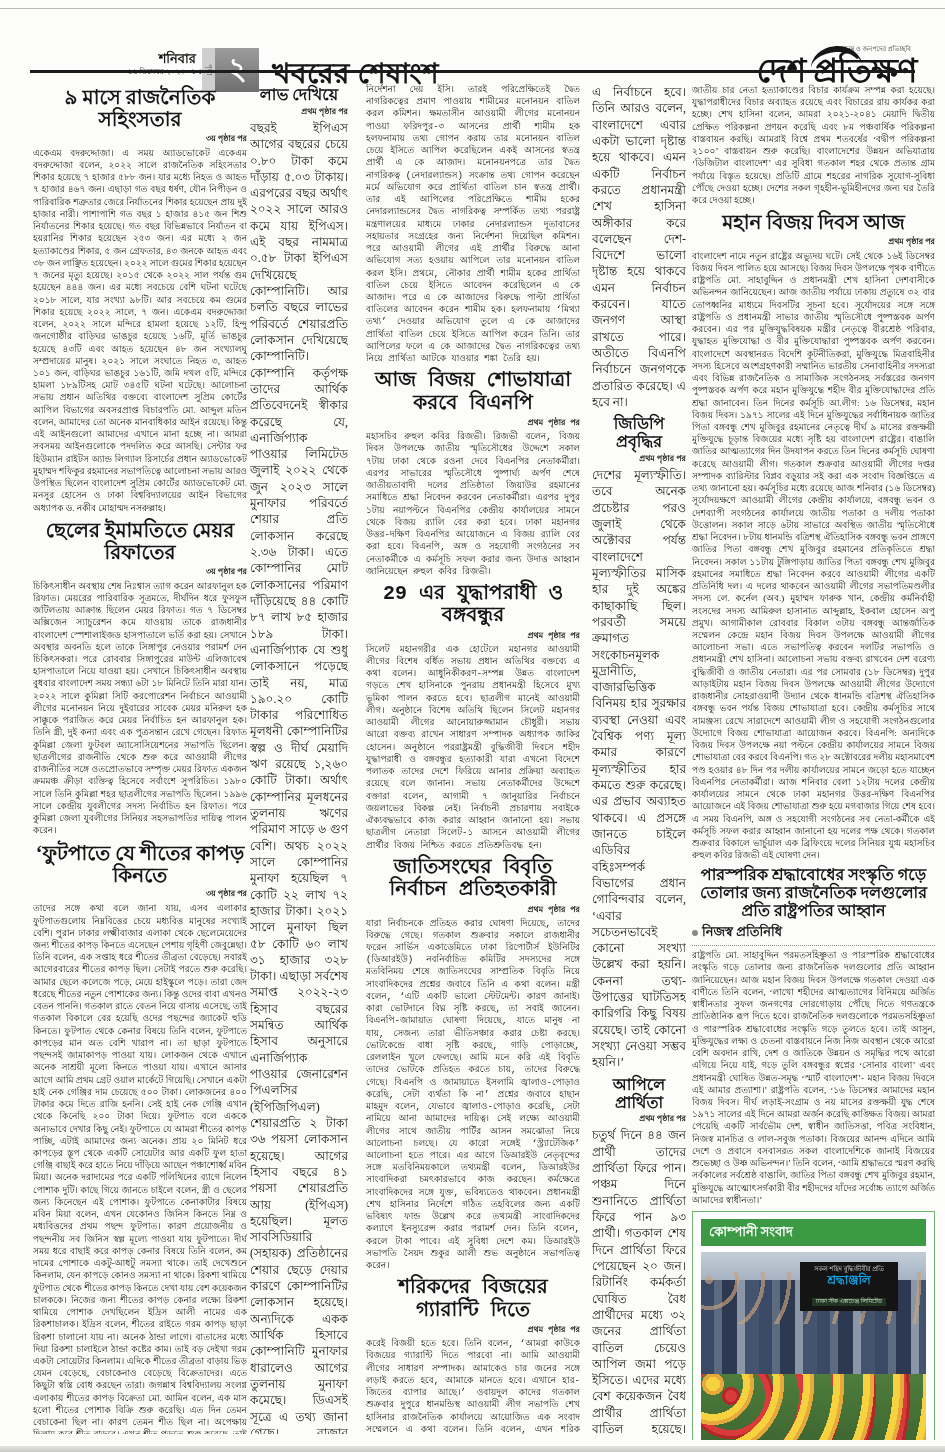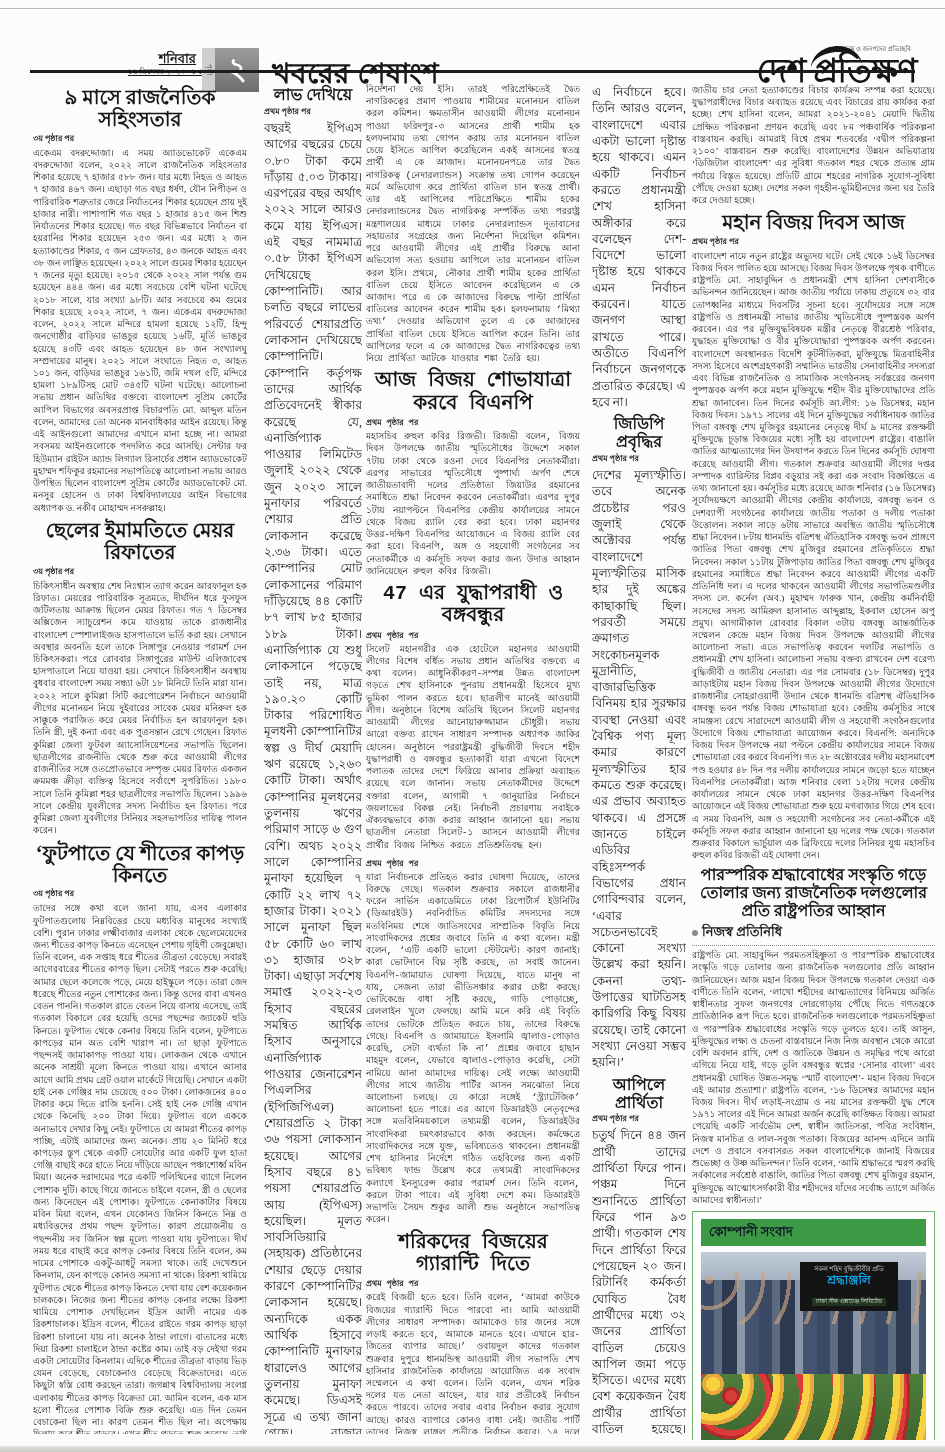--- a/index.html
+++ b/index.html
@@ -12,21 +12,21 @@
   .page{
     position:relative;width:945px;height:1452px;overflow:hidden;
     background:#fcfcfa;
   }
   .top-hairline{position:absolute;left:0;top:8px;width:945px;height:1px;background:#b9b9b6;}
   .bottom-strip{position:absolute;left:0;bottom:0;width:945px;height:6px;background:linear-gradient(180deg,#e3e3e0,#c9c9c6);}
 
   
   .hdr{position:absolute;left:0;top:22px;width:945px;height:52px;}
   .hdr-rule{position:absolute;left:30px;top:70px;width:885px;height:3px;background:#1b1b1b;}
-  .datebox{position:absolute;left:128px;top:30px;width:68px;text-align:right;text-decoration:underline;}
+  .datebox{position:absolute;left:128px;top:30px;width:68px;text-align:right;}
   .weekday{font-size:13px;font-weight:bold;line-height:1.1;}
   .dateline{font-size:7.5px;white-space:nowrap;}
   .pagebadge{position:absolute;left:202px;top:26px;height:44px;display:flex;}
   .pagebadge .strip{
     width:13px;background:#cecece;color:#555;font-size:7px;
     writing-mode:vertical-rl;text-align:center;line-height:13px;
   }
   .pagebadge .num{
     width:44px;background:linear-gradient(180deg,#9d9d9d,#6e6e6e);
     color:#fff;font-size:30px;font-weight:bold;display:flex;align-items:center;justify-content:center;
@@ -37,43 +37,43 @@
   .masthead .title{position:relative;font-size:33px;font-weight:bold;line-height:1.02;color:#141414;letter-spacing:-.5px;}
   .masthead .swoosh{
     position:absolute;left:54px;top:-9px;width:52px;height:16px;
     border-top:6px solid #161616;border-radius:50% 50% 0 0/100% 100% 0 0;
     transform:rotate(-4deg);
   }
 
   
   .col{position:absolute;top:84px;overflow:hidden;}
   #col-a{left:33px;width:214px;height:1350px;}
-  #col-b{left:264px;width:98px;height:1350px;font-family:Liberation Serif, serif;}
+  #col-b{left:250px;width:98px;height:1350px;font-family:Liberation Serif, serif;}
   #col-c{left:366px;width:214px;height:1350px;font-family:Liberation Mono, monospace;}
   #col-d{left:592px;width:94px;height:1350px;}
   #col-e{left:692px;width:243px;height:1356px;}
 
   .art{margin-bottom:5px;}
   .hl{font-weight:bold;text-align:center;line-height:1.12;margin:2px 0 1px;}
   .hl.lg{font-size:20px;}
   .hl.md{font-size:16px;}
-  .cont{font-size:8px;font-weight:bold;text-align:left;margin:0 0 2px;}
+  .cont{font-size:8px;font-weight:bold;text-align:right;margin:0 0 2px;}
   .body{font-size:9px;line-height:1.36;text-align:justify;text-justify:inter-character;}
   .narrow .body{font-size:12px;}
   .byline{font-size:13px;font-weight:bold;margin:2px 0 1px;display:flex;align-items:center;gap:4px;}
   .byline .bullet{width:6px;height:6px;border-radius:50%;background:#8a8a8a;display:inline-block;}
   .dotrule{border-top:1px dotted #8a8a8a;margin:2px 0 3px;}
 
   
   .cobox{
     border:1.5px solid #6fb56f;background:#fff;
     padding:7px 8px 8px;margin-top:4px;
   }
   .cobox-bar{
-    background:#3c9a44;color:#0f172a;font-size:13px;font-weight:bold;
+    background:#3c9a44;color:#ffffff;font-size:13px;font-weight:bold;
     padding:3px 8px;margin-bottom:6px;
   }
   .photo{
     position:relative;width:100%;height:200px;overflow:hidden;
     background:
       linear-gradient(180deg,#c3cdd9 0%,#a6b2c2 14%,rgba(0,0,0,0) 14%),
       repeating-linear-gradient(90deg,#3a4a66 0 13px,#5d6b80 13px 21px,#2c3950 21px 36px,#8b96a6 36px 44px,#44536e 44px 58px),
       linear-gradient(180deg,#8795a8,#6b7a90);
   }
   .photo .heads{
@@ -151,25 +151,26 @@
       <div class="articles">
         <div class="art">
           <div class="body">নির্দেশনা দেয় ইসি। তারই পরিপ্রেক্ষিতেই দ্বৈত নাগরিকত্বের প্রমাণ পাওয়ায় শামীমের মনোনয়ন বাতিল করল কমিশন। ক্ষমতাসীন আওয়ামী লীগের মনোনয়ন পাওয়া ফরিদপুর-৩ আসনের প্রার্থী শামীম হক হলফনামায় তথ্য গোপন করায় তার মনোনয়ন বাতিল চেয়ে ইসিতে আপিল করেছিলেন একই আসনের স্বতন্ত্র প্রার্থী এ কে আজাদ। মনোনয়নপত্রে তার দ্বৈত নাগরিকত্ব (নেদারল্যান্ডস) সংক্রান্ত তথ্য গোপন করেছেন মর্মে অভিযোগ করে প্রার্থিতা বাতিল চান স্বতন্ত্র প্রার্থী। তার এই আপিলের পরিপ্রেক্ষিতে শামীম হকের নেদারল্যান্ডসের দ্বৈত নাগরিকত্ব সম্পর্কিত তথ্য পররাষ্ট্র মন্ত্রণালয়ের মাধ্যমে ঢাকার নেদারল্যান্ডস দূতাবাসের সহায়তার সংগ্রহের জন্য নির্দেশনা দিয়েছিল কমিশন। পরে আওয়ামী লীগের এই প্রার্থীর বিরুদ্ধে আনা অভিযোগ সত্য হওয়ায় আপিলে তার মনোনয়ন বাতিল করল ইসি। প্রথমে, নৌকার প্রার্থী শামীম হকের প্রার্থিতা বাতিল চেয়ে ইসিতে আবেদন করেছিলেন এ কে আজাদ। পরে এ কে আজাদের বিরুদ্ধে পাল্টা প্রার্থিতা বাতিলের আবেদন করেন শামীম হক। হলফনামায় ‘মিথ্যা তথ্য’ দেওয়ার অভিযোগ তুলে এ কে আজাদের প্রার্থিতা বাতিল চেয়ে ইসিতে আপিল করেন তিনি। তার আপিলের ফলে এ কে আজাদের দ্বৈত নাগরিকত্বের তথ্য নিয়ে প্রার্থিতা আটকে যাওয়ার শঙ্কা তৈরি হয়।</div>
         </div>
         <div class="art">
           <div class="hl lg">আজ বিজয় শোভাযাত্রা করবে বিএনপি</div>
           <div class="cont">প্রথম পৃষ্ঠার পর</div>
           <div class="body">মহাসচিব রুহুল কবির রিজভী। রিজভী বলেন, বিজয় দিবস উপলক্ষে জাতীয় স্মৃতিসৌধের উদ্দেশে সকাল ৭টায় ঢাকা থেকে রওনা দেবে বিএনপির নেতাকর্মীরা। এরপর সাভারের স্মৃতিসৌধে পুষ্পার্ঘ্য অর্পণ শেষে জাতীয়তাবাদী দলের প্রতিষ্ঠাতা জিয়াউর রহমানের সমাধিতে শ্রদ্ধা নিবেদন করবেন নেতাকর্মীরা। এরপর দুপুর ১টায় নয়াপল্টনে বিএনপির কেন্দ্রীয় কার্যালয়ের সামনে থেকে বিজয় র‍্যালি বের করা হবে। ঢাকা মহানগর উত্তর-দক্ষিণ বিএনপির আয়োজনে এ বিজয় র‍্যালি বের করা হবে। বিএনপি, অঙ্গ ও সহযোগী সংগঠনের সব নেতাকর্মীকে এ কর্মসূচি সফল করার জন্য উদাত্ত আহ্বান জানিয়েছেন রুহুল কবির রিজভী।</div>
         </div>
         <div class="art">
-          <div class="hl lg">47 এর যুদ্ধাপরাধী ও বঙ্গবন্ধুর</div>
+          <div class="hl lg">29 এর যুদ্ধাপরাধী ও বঙ্গবন্ধুর</div>
           <div class="cont">প্রথম পৃষ্ঠার পর</div>
           <div class="body">সিলেট মহানগরীর এক হোটেলে মহানগর আওয়ামী লীগের বিশেষ বর্ধিত সভায় প্রধান অতিথির বক্তব্যে এ কথা বলেন। আধুনিকীকরণ-সম্পন্ন উন্নত বাংলাদেশ গড়তে শেখ হাসিনাকে পুনরায় প্রধানমন্ত্রী হিসেবে মুখ্য ভূমিকা পালন করতে হবে। ছাত্রলীগ মানেই আওয়ামী লীগ। অনুষ্ঠানে বিশেষ অতিথি ছিলেন সিলেট মহানগর আওয়ামী লীগের আনোয়ারুজ্জামান চৌধুরী। সভায় আরো বক্তব্য রাখেন সাধারণ সম্পাদক অধ্যাপক জাকির হোসেন। অনুষ্ঠানে পররাষ্ট্রমন্ত্রী বুদ্ধিজীবী দিবসে শহীদ যুদ্ধাপরাধী ও বঙ্গবন্ধুর হত্যাকারী যারা এখনো বিদেশে পলাতক তাদের দেশে ফিরিয়ে আনার প্রক্রিয়া অব্যাহত রয়েছে বলে জানান। সভায় নেতাকর্মীদের উদ্দেশে বক্তারা বলেন, আগামী ৭ জানুয়ারির নির্বাচনে জয়লাভের বিকল্প নেই। নির্বাচনী প্রচারণায় সবাইকে ঐক্যবদ্ধভাবে কাজ করার আহ্বান জানানো হয়। সভায় ছাত্রলীগ নেতারা সিলেট-১ আসনে আওয়ামী লীগের প্রার্থীর বিজয় নিশ্চিত করতে প্রতিশ্রুতিবদ্ধ হন।</div>
         </div>
         <div class="art">
+          <div class="hl lg">জাতিসংঘের বিবৃতি নির্বাচন প্রতিহতকারী</div>
           <div class="cont">প্রথম পৃষ্ঠার পর</div>
           <div class="body">যারা নির্বাচনকে প্রতিহত করার ঘোষণা দিয়েছে, তাদের বিরুদ্ধে গেছে। গতকাল শুক্রবার সকালে রাজধানীর ফরেন সার্ভিস একাডেমিতে ঢাকা রিপোর্টার্স ইউনিটির (ডিআরইউ) নবনির্বাচিত কমিটির সদস্যদের সঙ্গে মতবিনিময় শেষে জাতিসংঘের সাম্প্রতিক বিবৃতি নিয়ে সাংবাদিকদের প্রশ্নের জবাবে তিনি এ কথা বলেন। মন্ত্রী বলেন, ‘এটি একটি ভালো স্টেটমেন্ট। কারণ জানাই। কারা ভোটদানে বিঘ্ন সৃষ্টি করছে, তা সবাই জানেন। বিএনপি-জামায়াত ঘোষণা দিয়েছে, যাতে মানুষ না যায়, সেজন্য তারা ভীতিসঞ্চার করার চেষ্টা করছে। ভোটকেন্দ্রে বাধা সৃষ্টি করছে, গাড়ি পোড়াচ্ছে, রেললাইন খুলে ফেলছে। আমি মনে করি এই বিবৃতি তাদের ভোটকে প্রতিহত করতে চায়, তাদের বিরুদ্ধে গেছে। বিএনপি ও জামায়াতে ইসলামি জ্বালাও-পোড়াও করেছি, সেটা ব্যর্থতা কি না’ প্রশ্নের জবাবে হাছান মাহমুদ বলেন, যেভাবে জ্বালাও-পোড়াও করেছি, সেটা নামিয়ে আনা আমাদের দায়িত্ব। সেই লক্ষ্যে আওয়ামী লীগের সাথে জাতীয় পার্টির আসন সমঝোতা নিয়ে আলোচনা চলছে। যে কারো সঙ্গেই ‘স্ট্র্যাটেজিক’ আলোচনা হতে পারে। এর আগে ডিআরইউ নেতৃবৃন্দের সঙ্গে মতবিনিময়কালে তথ্যমন্ত্রী বলেন, ডিআরইউর সাংবাদিকরা চমৎকারভাবে কাজ করছেন। কর্মক্ষেত্রে সাংবাদিকদের সঙ্গে যুক্ত, ভবিষ্যতেও থাকবেন। প্রধানমন্ত্রী শেখ হাসিনার নির্দেশে গঠিত তহবিলের জন্য একটি ভবিষ্যৎ ফান্ড উল্লেখ করে তথ্যমন্ত্রী সাংবাদিকদের কল্যাণে ইনস্যুরেন্স করার পরামর্শ দেন। তিনি বলেন, করলে টাকা পাবে। এই সুবিধা দেশে কম। ডিআরইউ সভাপতি সৈয়দ শুকুর আলী শুভ অনুষ্ঠানে সভাপতিত্ব করেন।</div>
         </div>
         <div class="art">
           <div class="hl lg">শরিকদের বিজয়ের গ্যারান্টি দিতে</div>
           <div class="cont">প্রথম পৃষ্ঠার পর</div>
           <div class="body">করেই বিজয়ী হতে হবে। তিনি বলেন, ‘আমরা কাউকে বিজয়ের গ্যারান্টি দিতে পারবো না। আমি আওয়ামী লীগের সাধারণ সম্পাদক। আমাকেও চার জনের সঙ্গে লড়াই করতে হবে, আমাকে মানতে হবে। এখানে হার-জিতের ব্যাপার আছে।’ ওবায়দুল কাদের গতকাল শুক্রবার দুপুরে ধানমন্ডিস্থ আওয়ামী লীগ সভাপতি শেখ হাসিনার রাজনৈতিক কার্যালয়ে আয়োজিত এক সংবাদ সম্মেলনে এ কথা বলেন। তিনি বলেন, এখন শরিক দলের যত নেতা আছেন, যার যার প্রতীকেই নির্বাচন করতে পারবে। তাদের সবার এবার নির্বাচন করার সুযোগ আছে। কারও ব্যাপারে কোনও বাধা নেই। জাতীয় পার্টি তাদের নিজস্ব লাঙ্গল প্রতীকে নির্বাচন করবে। ১৪ দলে কয়েকটি দলের প্রতীক নিয়ে, সাতটা নির্বাচনি এলাকায় সিদ্ধান্ত জানিয়ে দেওয়া হয়েছে। জাতীয় পার্টির বিষয়ে দলটির সাধারণ সম্পাদক বলেন, জাতীয় পার্টির সঙ্গে আসন সমঝোতার এই আলাপ-আলোচনাকে আমরা যতটা রাজনৈতিক মূল্য নিচ্ছি, আসনের ব্যাপারটা কম। টিআইবি বিএনপির শাখা হয়ে গেছে উল্লেখ করে ওবায়দুল কাদের বলেন, এবার ২৮টি দল নির্বাচনে অংশ নিচ্ছে। বিএনপি সহ কয়েকটি দল নির্বাচন থেকে দূরে রয়েছে। টিআইবি বলছে এমন বিএনপি নির্বাচনে অংশগ্রহণ না করলে নির্বাচন অংশগ্রহণমূলক হবে না। টিআইবির কাছে জানতে চাই, অংশগ্রহণমূলক নির্বাচন বলতে কী বুঝায়? টিআইবি আর বিএনপি একই সুরে কথা বলছে। তিনি বলেন, নির্বাচন গণতন্ত্রের প্রাণ। সরকারি দল হিসেবে নির্বাচন ব্যবস্থাকে গণতান্ত্রিক করাই আওয়ামী লীগের দায়িত্ব। যে কোনো মূল্যে অবাধ সুষ্ঠু নিরপেক্ষ নির্বাচন করে রেকর্ড করতে চায় আওয়ামী লীগ। আচরণবিধি লঙ্ঘনের বিরুদ্ধে নির্বাচন কমিশনের নেওয়া ব্যবস্থাকে স্বাগত জানিয়ে আওয়ামী লীগের সাধারণ সম্পাদক বলেন, আচরণবিধি লঙ্ঘন হলে নির্বাচন কমিশনের নেওয়া ব্যবস্থাকে স্বাগত জানাচ্ছে আওয়ামী লীগ। নির্বাচনকে অংশগ্রহণমূলক করার ব্যবস্থা আওয়ামী লীগ সমর্থন করেছে। নির্বাচন কমিশনকে কোনোভাবে প্রভাবিত করছে না আওয়ামী লীগ। তিনি বলেন, এবার যে কোন মূল্যে আমরা সুষ্ঠু অবাধ এবং নিরপেক্ষ নির্বাচন হিসাবে একটা রেকর্ড রাখতে চাই। নির্বাচনের আচরণ বিধি লঙ্ঘন হলে নির্বাচন কমিশন যে ব্যবস্থা নিচ্ছে আমরা তা মেনে নিচ্ছি। নির্বাচনে জনগণ যাকে খুশি তাকে ভোট দিবে। নির্বাচন কেমন হয় তা দেখে লজ্জা পাবে বিএনপি। বিএনপির হ্যাঁ-না ভোটের পুনরাবৃত্তি</div>
         </div>
       </div>
     </div>

